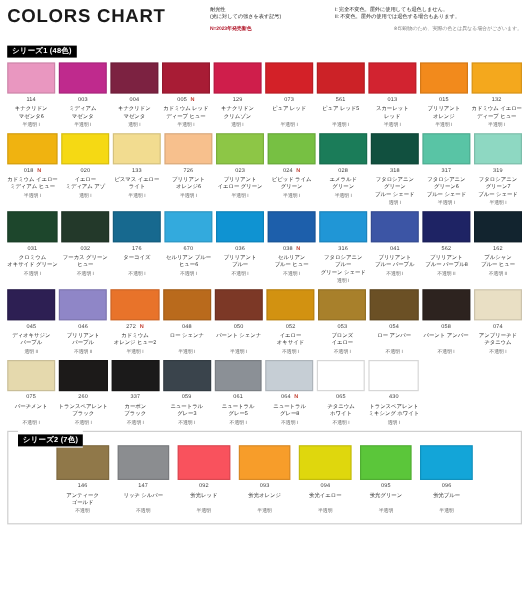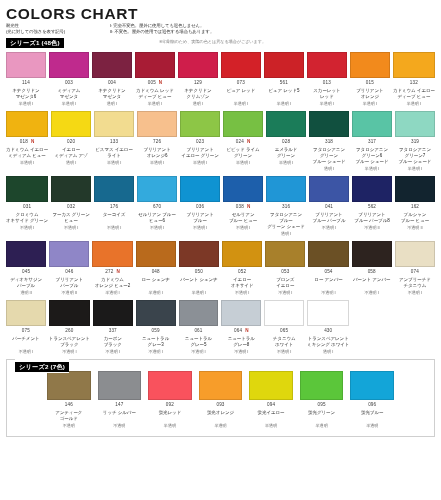--- a/index.html
+++ b/index.html
@@ -20,21 +20,20 @@
     height: 500px;
     padding: 4px 6px 0 6px;
   }
 
   
   .header {
     display: flex;
     align-items: flex-start;
     justify-content: space-between;
     height: 26px;
-    flex-direction: column;
   }
 
   .title {
     font-size: 15.5px;
     font-weight: 700;
     letter-spacing: 0.6px;
     line-height: 1;
     padding-top: 2px;
     color: #1a1a1a;
     white-space: nowrap;

